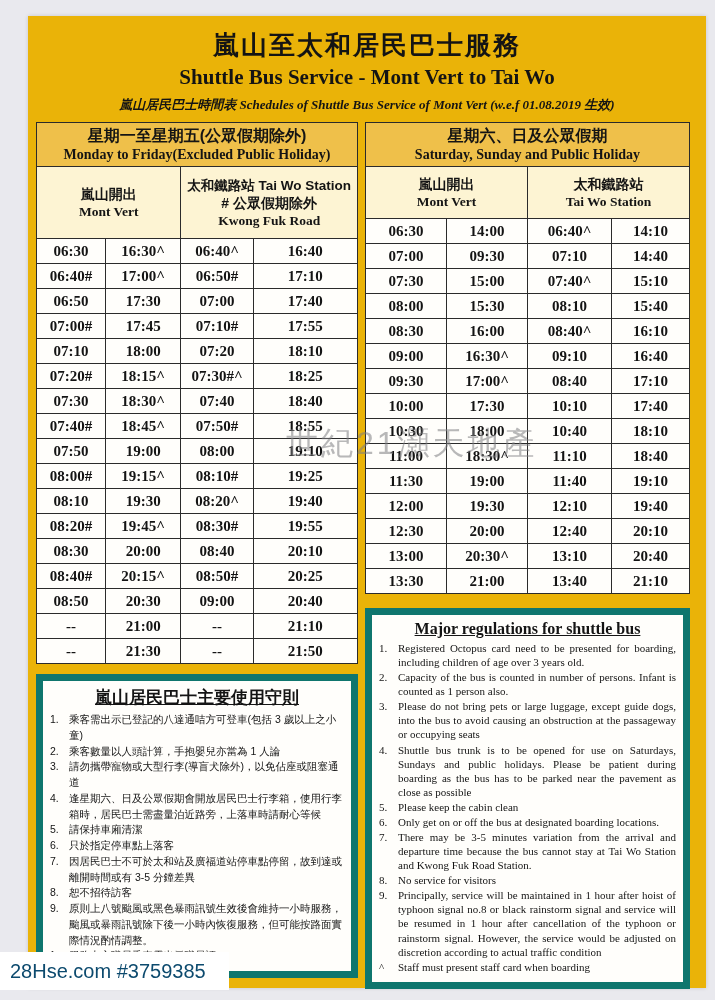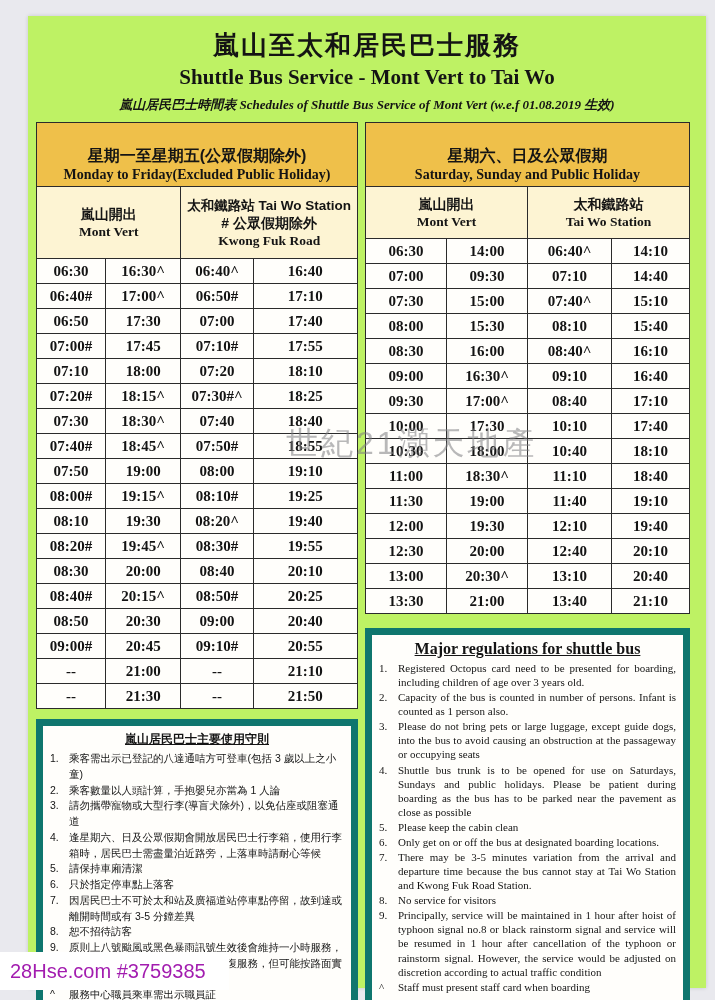--- a/index.html
+++ b/index.html
@@ -8,21 +8,21 @@
     position: relative;
     background: #e9e9ee;
     font-family: "Liberation Serif", serif;
     color: #141414;
     overflow: hidden;
   }
   .page {
     position: absolute;
     left: 28px; top: 16px;
     width: 678px; height: 972px;
-    background: #bef264;
+    background: #eab308;
     box-shadow: 0 0 4px rgba(0,0,0,.15);
     padding: 12px 8px 0 8px;
   }
   
   .doc-header { text-align: center; }
   .title-zh {
     font-size: 26px; font-weight: bold; letter-spacing: 2px;
     font-family: "Liberation Serif", serif;
   }
   .title-en {
@@ -41,21 +41,21 @@
   
   table.timetable { border-collapse: collapse; width: 100%; table-layout: fixed; }
   table.timetable th, table.timetable td {
     border: 1px solid #2b2b2b;
     text-align: center; vertical-align: middle;
   }
   th.gold {
     background: #efc04a;
     padding: 3px 2px;
   }
-  th.gold .h-zh { font-size: 16px; font-weight: bold; font-family: "Liberation Sans", sans-serif; margin-top: 20px; }
+  th.gold .h-zh { font-size: 16px; font-weight: bold; font-family: "Liberation Sans", sans-serif; }
   th.gold .h-en { font-size: 14px; font-weight: bold; font-family: "Liberation Serif", serif; }
   th.pale {
     background: #fdf4d3;
     padding: 4px 2px;
     font-weight: bold;
   }
   th.pale .s-zh { font-size: 14px; font-family: "Liberation Sans", sans-serif; }
   th.pale .s-en { font-size: 13.5px; font-family: "Liberation Serif", serif; }
   table.timetable td {
     font-family: "Liberation Serif", serif;
@@ -67,21 +67,21 @@
   
   .rules-box {
     border: 7px solid #0f766e;
     padding: 5px 7px 7px 7px;
     background: #fffefb;
   }
   .box-title {
     text-align: center; font-weight: bold; text-decoration: underline;
     margin-bottom: 3px;
   }
-  .rules-zh .box-title { font-size: 12px; font-family: "Liberation Sans", sans-serif; }
+  .rules-zh .box-title { font-size: 17px; font-family: "Liberation Sans", sans-serif; }
   .rules-en .box-title { font-size: 16px; font-family: "Liberation Serif", serif; }
   .rule-item { display: flex; }
   .rules-zh .rule-item { font-size: 10.5px; line-height: 1.5; font-family: "Liberation Sans", sans-serif; }
   .rules-en .rule-item { font-size: 11px;  line-height: 1.28; font-family: "Liberation Serif", serif; margin-bottom: 1px; }
   .rule-num { flex: none; width: 19px; }
   .rule-text { flex: 1; }
   .rules-en .rule-text { text-align: justify; }
   .mt10 { margin-top: 10px; }
   .mt14 { margin-top: 14px; }
   
@@ -105,21 +105,21 @@
   }
   .watermark-bar {
     position: absolute; left: 0; top: 952px;
     width: 229px; height: 38px;
     background: #ffffff;
     display: flex; align-items: center;
     padding-left: 10px;
     z-index: 6;
   }
   .watermark-bar span {
-    color: #a21caf; font-size: 20px;
+    color: #0c4a6e; font-size: 20px;
     font-family: "Liberation Sans", sans-serif;
   }
 </style>
 </head>
 <body>
 
 <div class="page">
 
   <div class="doc-header">
     <div class="title-zh">嵐山至太和居民巴士服務</div>
@@ -241,26 +241,20 @@
               <td>08:50#</td>
               <td>20:25</td>
             </tr>
             <tr>
               <td>08:50</td>
               <td>20:30</td>
               <td>09:00</td>
               <td>20:40</td>
             </tr>
             <tr>
-              <td>09:00#</td>
-              <td>20:45</td>
-              <td>09:10#</td>
-              <td>20:55</td>
-            </tr>
-            <tr>
               <td>--</td>
               <td>21:00</td>
               <td>--</td>
               <td>21:10</td>
             </tr>
             <tr>
               <td>--</td>
               <td>21:30</td>
               <td>--</td>
               <td>21:50</td>

